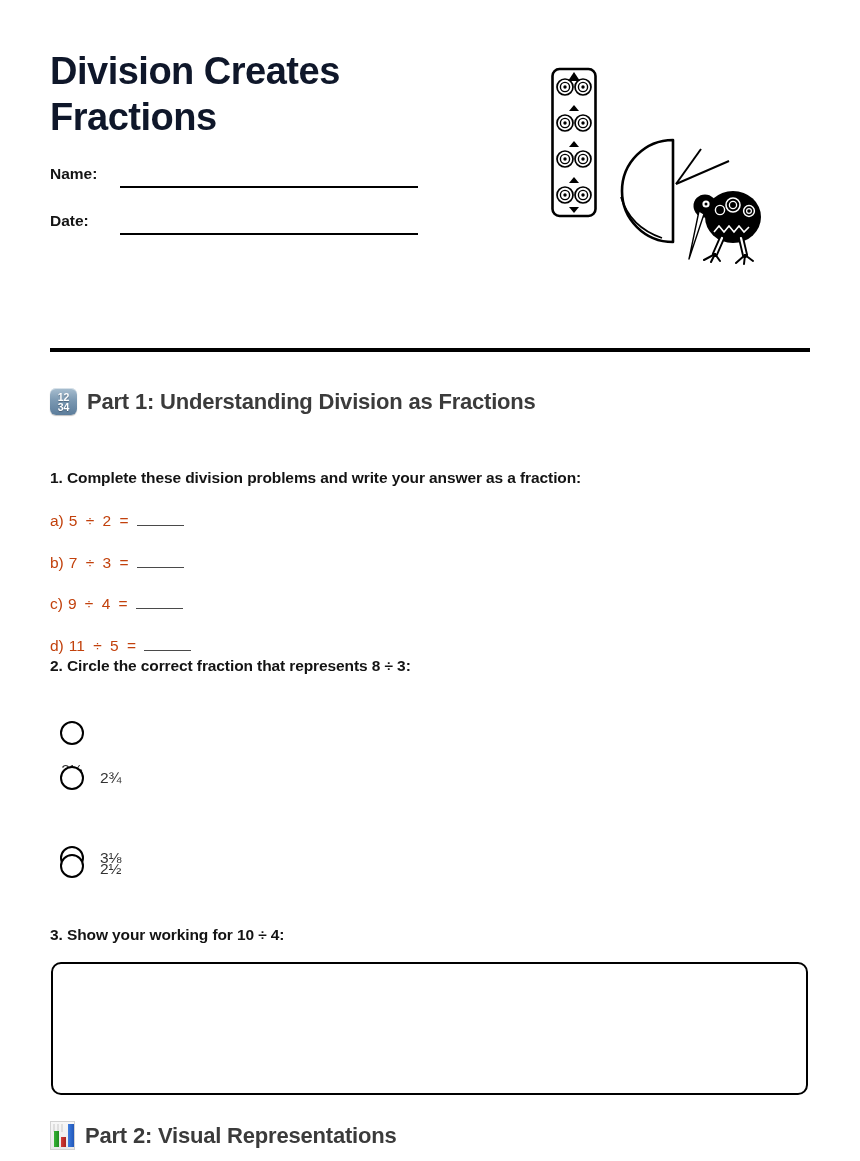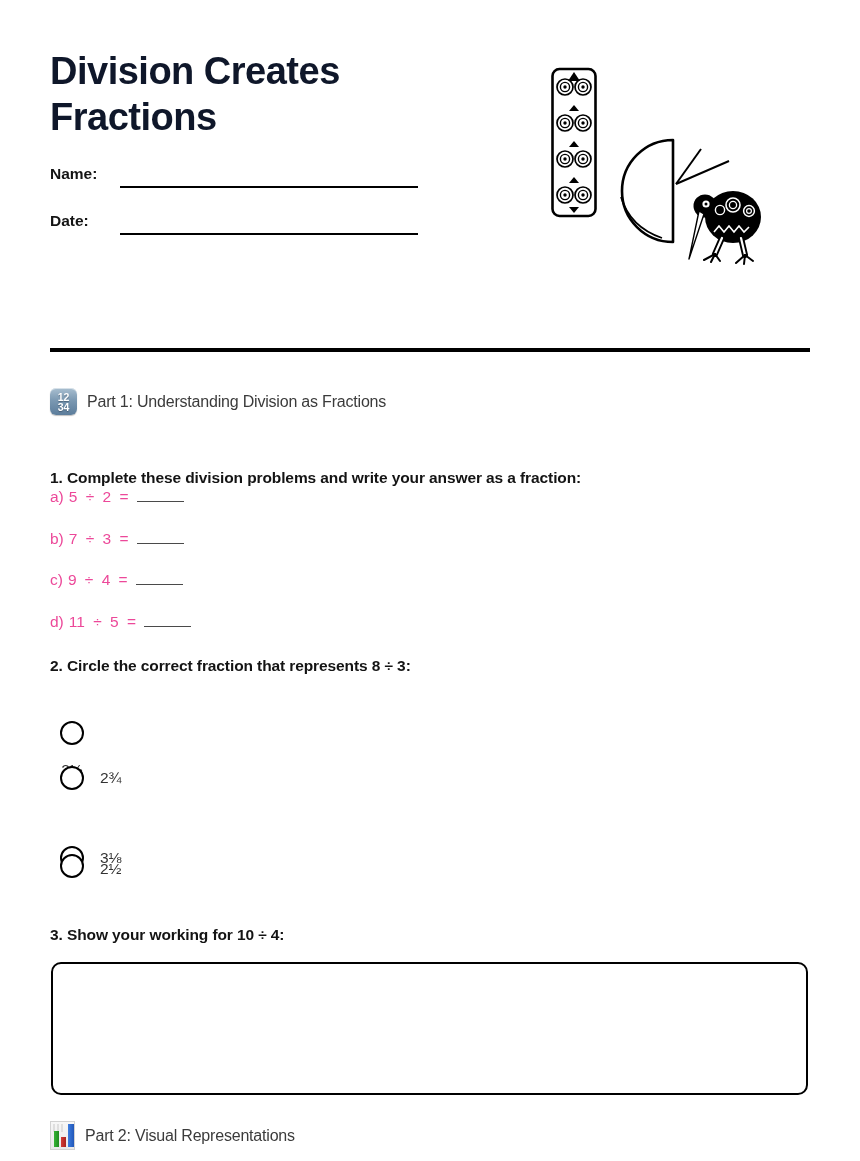--- a/index.html
+++ b/index.html
@@ -29,21 +29,21 @@
   .artwork { left:540px; top:58px; width:235px; height:212px; }
 
   
   .divider { left:50px; top:348px; width:760px; height:4px; background:#000; }
 
   
   .section-heading { display:flex; align-items:center; gap:10px; }
   .part1-heading { left:50px; top:388px; }
   .part2-heading { left:50px; top:1121px; }
   .section-heading h2 {
-    font-size:16px; font-weight:400; color:#3b3b3b; letter-spacing:-0.2px;
+    font-size:22px; font-weight:700; color:#3b3b3b; letter-spacing:-0.2px;
   }
   .icon-numbers {
     width:27px; height:27px; border-radius:6px; flex:0 0 27px;
     background:linear-gradient(180deg,#a9bfd0 0%,#7997b1 48%,#5c7d9b 100%);
     box-shadow:inset 0 1px 0 rgba(255,255,255,.55), 0 1px 1px rgba(0,0,0,.25);
     display:flex; flex-direction:column; align-items:center; justify-content:center;
     color:#fff; font-weight:700; font-size:10.5px; line-height:10px;
     text-shadow:0 1px 1px rgba(40,60,80,.55);
   }
   .icon-chart {
@@ -62,21 +62,21 @@
   }
 
   
   .question {
     left:50px; font-size:15.5px; font-weight:700; color:#141414; letter-spacing:-0.1px;
   }
   .q1 { top:445px;margin-top:24px; }
   .q2 { top:657px; }
   .q3 { top:926px; }
 
-  .problem-row { left:50px; font-size:15.5px; color:#ec4899; white-space:nowrap; }
+  .problem-row { left:50px; font-size:15.5px; color:#c2410c; white-space:nowrap;margin-top:24px; }
   .pr-a { top:487px; } .pr-b { top:529px; } .pr-c { top:570px; } .pr-d { top:612px; }
   .problem-row .expr { margin-left:5px; word-spacing:4px; }
   .answer-blank {
     display:inline-block; width:47px; height:15px; margin-left:8px;
     border-bottom:1.6px solid #4a4a4a; vertical-align:baseline;
   }
 
   
   .option-row { left:60px; display:flex; align-items:center; gap:16px; height:28px; }
   .opt-0 { top:721px;flex-direction:column; } .opt-1 { top:764px; } .opt-2 { top:844px; } .opt-3 { top:850px;align-items:flex-end; }

